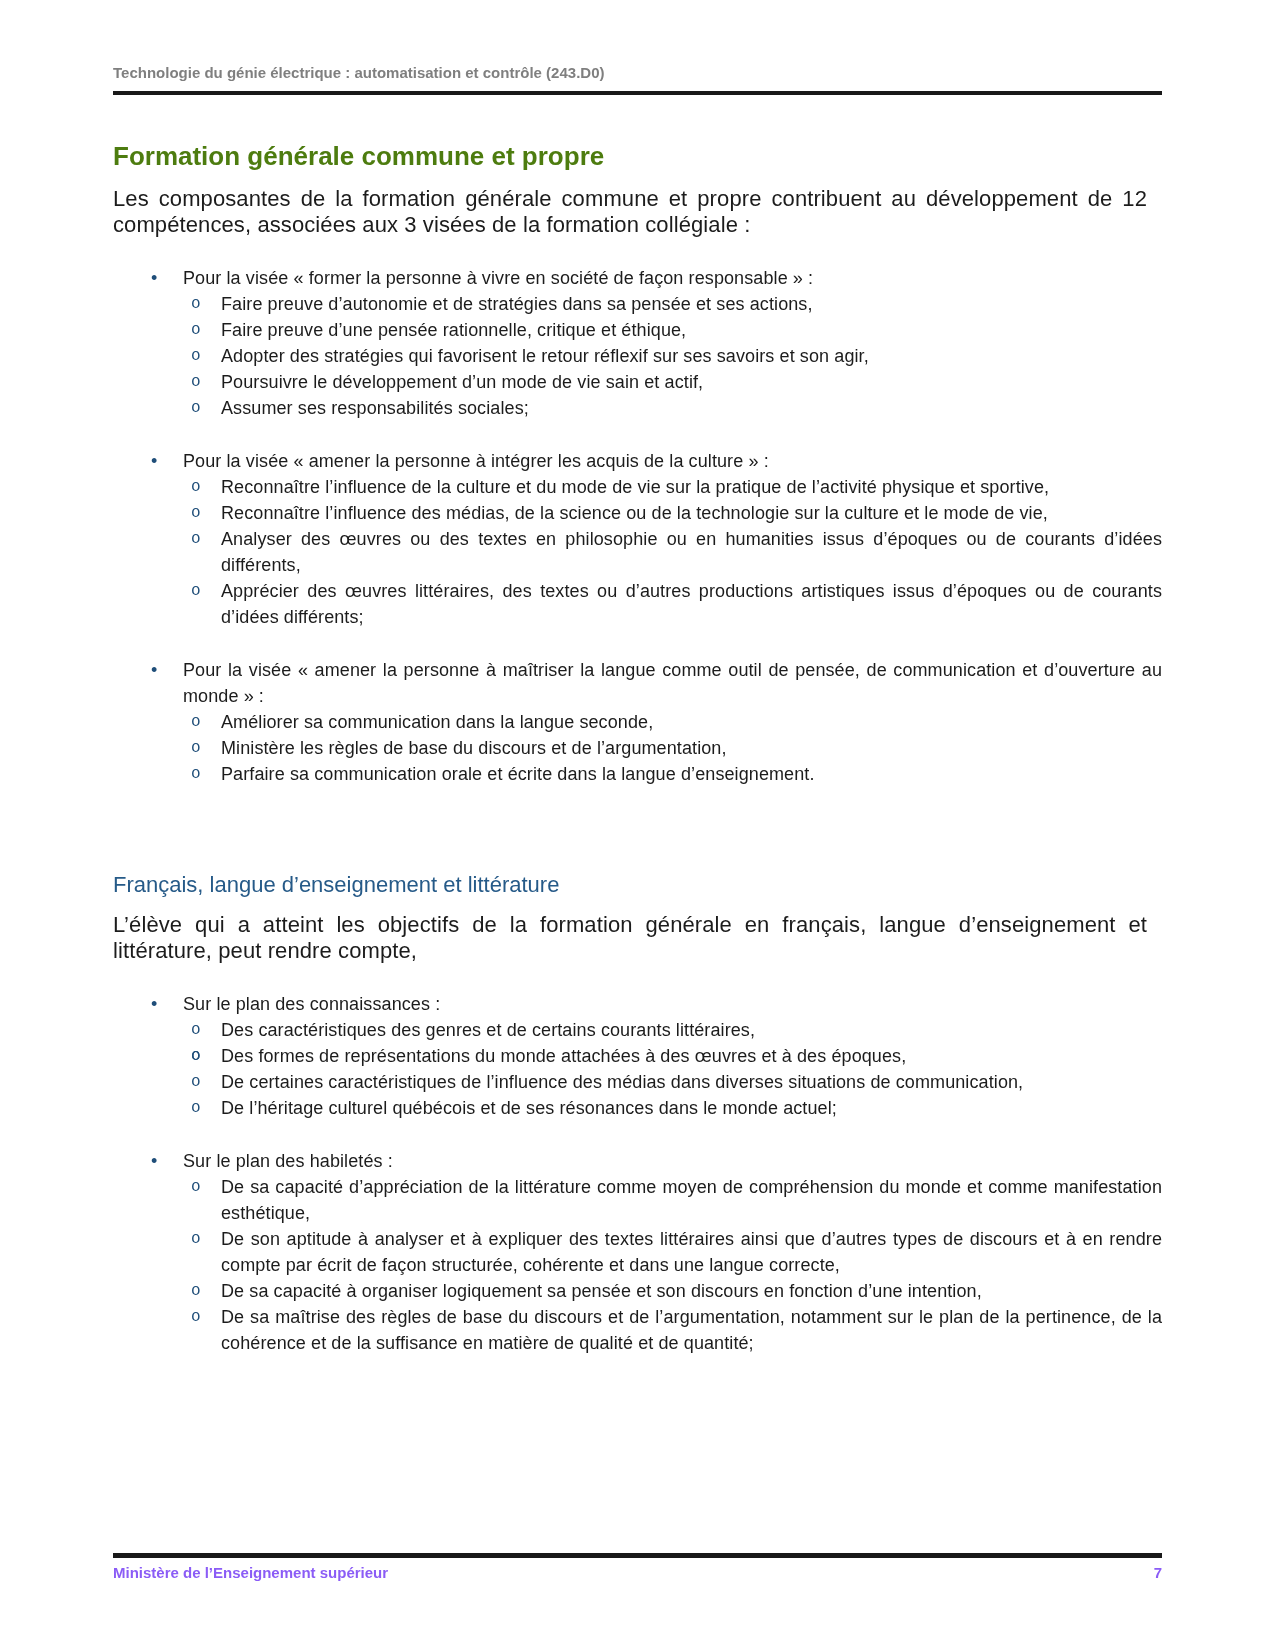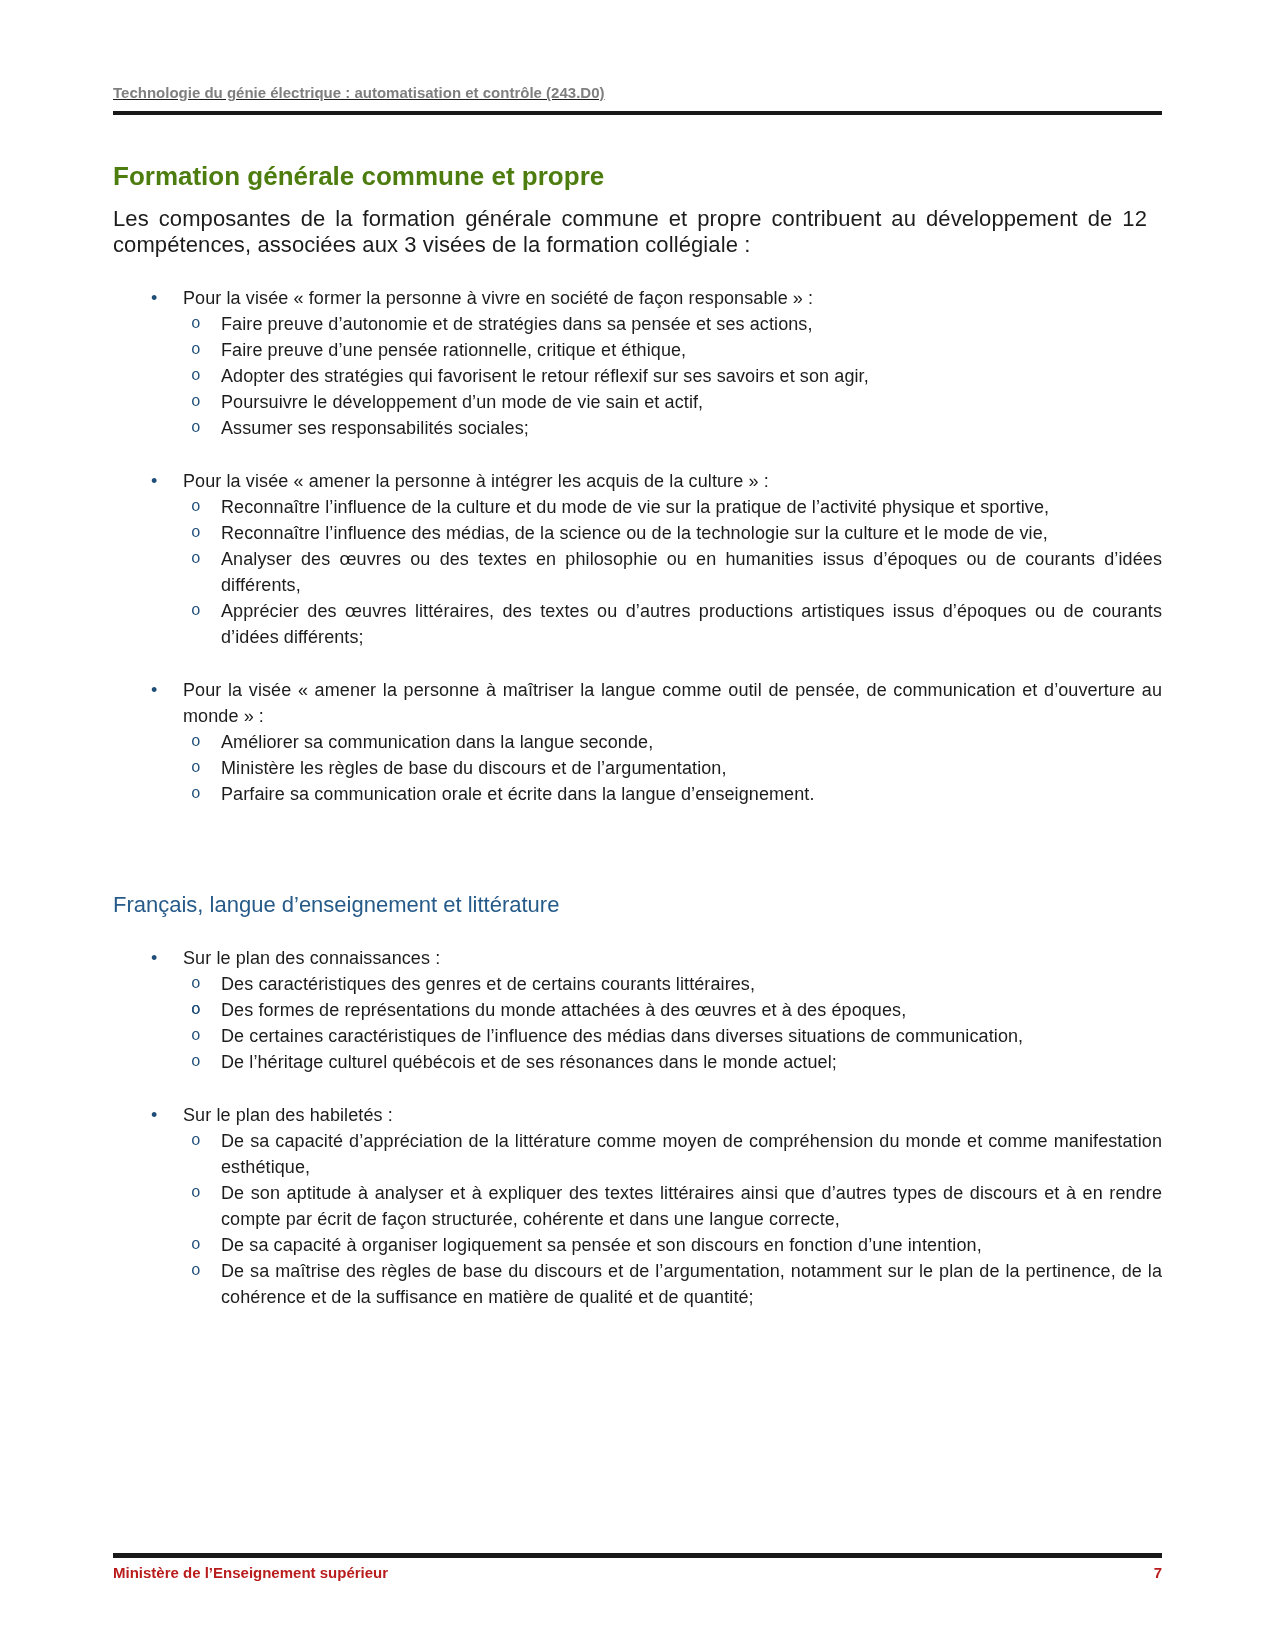--- a/index.html
+++ b/index.html
@@ -17,22 +17,21 @@
     overflow: hidden;
   }
   .content {
     position: absolute;
     left: 113px;
     right: 113px;
     top: 0;
   }
   
   .doc-header {
-    padding-top: 84px;
-    text-decoration: underline;
+    padding-top: 64px;
   }
   .doc-header-title {
     font-size: 15px;
     line-height: 18px;
     font-weight: bold;
     color: #7f7f7f;
     padding-bottom: 9px;
     border-bottom: 4px solid #191919;
   }
   
@@ -85,21 +84,21 @@
     left: 113px;
     right: 113px;
     top: 1553px;
     border-top: 5px solid #191919;
     padding-top: 6px;
     display: flex;
     justify-content: space-between;
     align-items: baseline;
     font-size: 15px;
     font-weight: bold;
-    color: #b91c1c;
+    color: #8b5cf6;
   }
 </style>
 </head>
 <body>
 
 <div class="page">
   <div class="content">
     <div class="doc-header">
       <div class="doc-header-title">Technologie du génie électrique : automatisation et contrôle (243.D0)</div>
     </div>
@@ -124,20 +123,21 @@
           </div>
           <div class="group">
             <div class="li l1"><span class="marker m1">•</span><span>Pour la visée « amener la personne à maîtriser la langue comme outil de pensée, de communication et d’ouverture au monde » :</span></div>
             <div class="li l2"><span class="marker m2">o</span><span>Améliorer sa communication dans la langue seconde,</span></div>
             <div class="li l2"><span class="marker m2">o</span><span>Ministère les règles de base du discours et de l’argumentation,</span></div>
             <div class="li l2"><span class="marker m2">o</span><span>Parfaire sa communication orale et écrite dans la langue d’enseignement.</span></div>
           </div>
         </section>
         <section>
           <div class="h2">Français, langue d’enseignement et littérature</div>
+          <p class="intro">L’élève qui a atteint les objectifs de la formation générale en français, langue d’enseignement et littérature, peut rendre compte,</p>
           <div class="group">
             <div class="li l1"><span class="marker m1">•</span><span>Sur le plan des connaissances :</span></div>
             <div class="li l2"><span class="marker m2">o</span><span>Des caractéristiques des genres et de certains courants littéraires,</span></div>
             <div class="li l2"><span class="marker m2">o</span></div>
             <div class="li l2"><span class="marker m2">o</span><span>Des formes de représentations du monde attachées à des œuvres et à des époques,</span></div>
             <div class="li l2"><span class="marker m2">o</span><span>De certaines caractéristiques de l’influence des médias dans diverses situations de communication,</span></div>
             <div class="li l2"><span class="marker m2">o</span><span>De l’héritage culturel québécois et de ses résonances dans le monde actuel;</span></div>
           </div>
           <div class="group">
             <div class="li l1"><span class="marker m1">•</span><span>Sur le plan des habiletés :</span></div>

